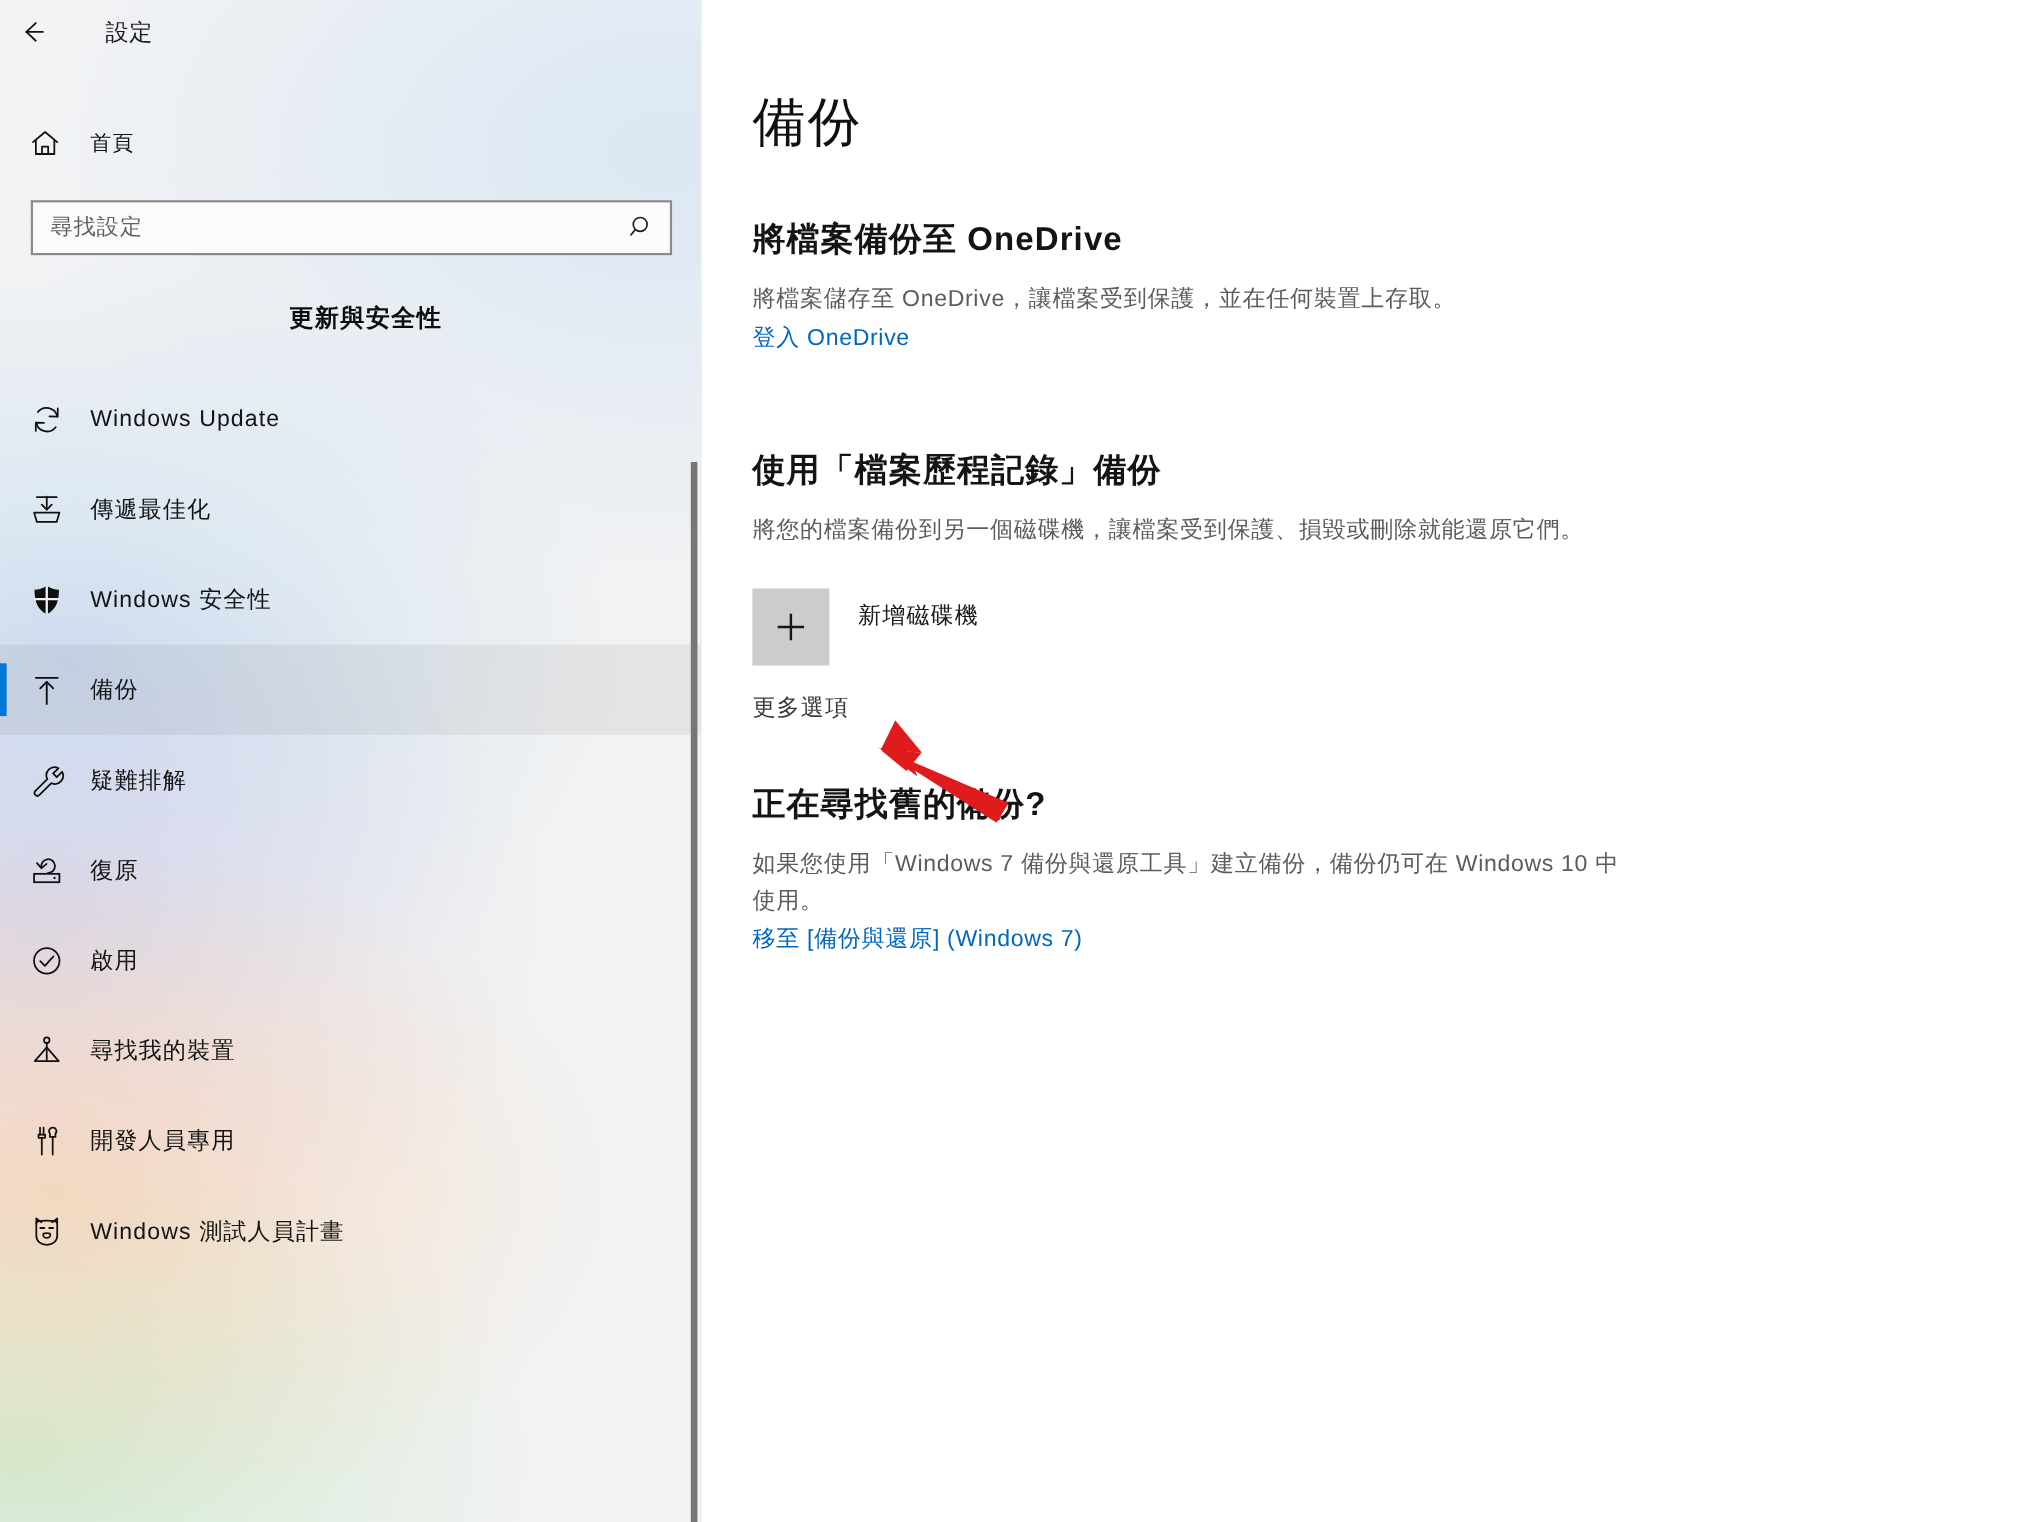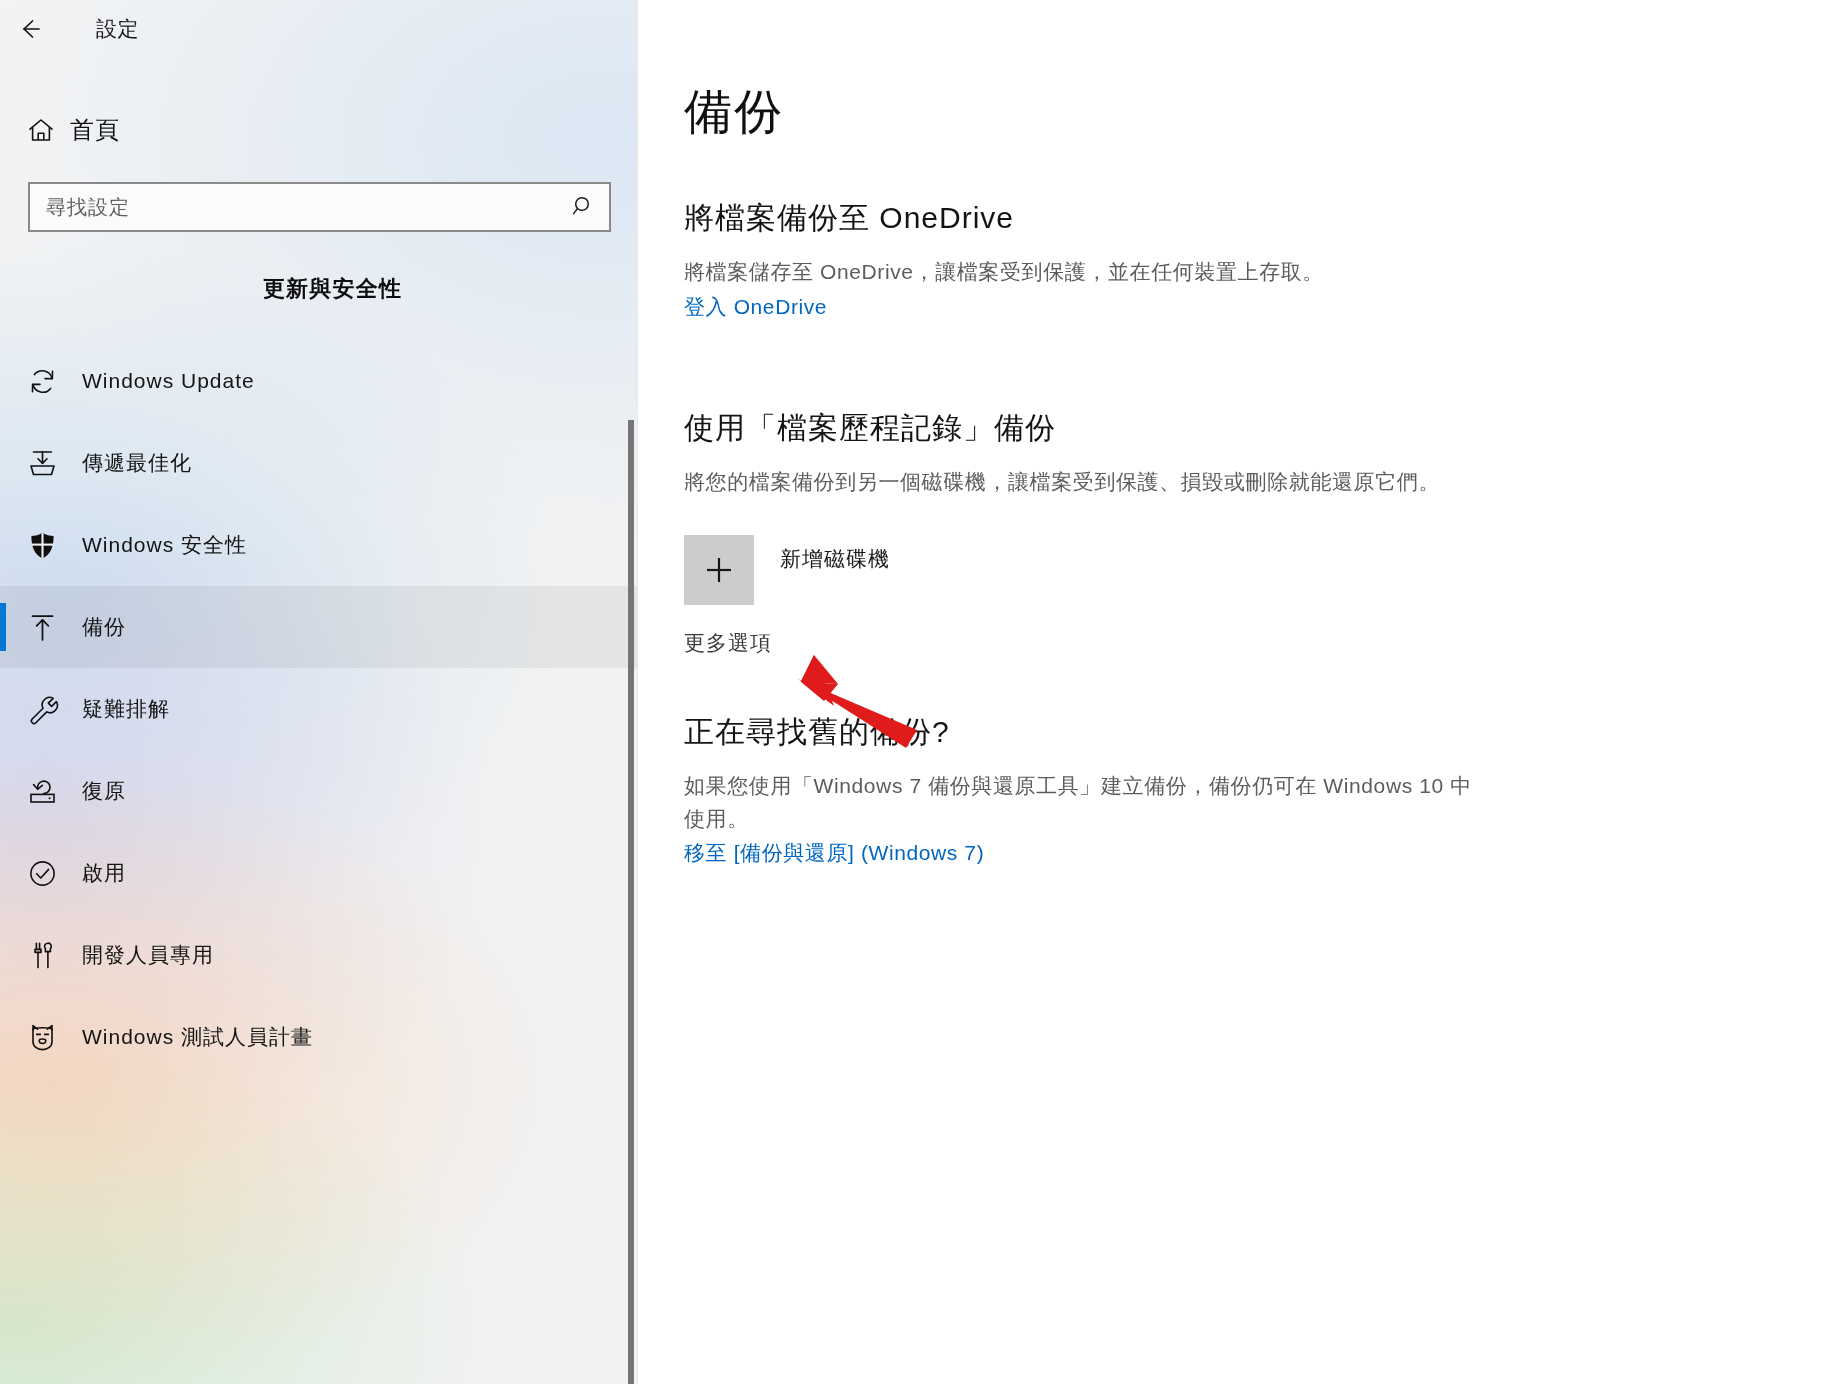--- a/index.html
+++ b/index.html
@@ -77,22 +77,23 @@
   }
   .nav-icon {
     width: 44px;
     flex: 0 0 44px;
     display: flex;
     align-items: center;
     justify-content: flex-start;
     color: #101010;
   }
   #home-label {
-    font-size: 24px;
+    font-size: 19px;
     color: #111;
+    margin-left: 12px;
     letter-spacing: 1px;
   }
 
   
   #search-wrap {
     margin: 26px 26px 0 28px;
     height: 50px;
     position: relative;
     background: #fbfbfb;
     border: 2px solid #8a8a8a;
@@ -203,21 +204,21 @@
     line-height: 1.1;
   }
 
   .section { position: relative; }
   #section-onedrive { margin-top: 60px; }
   #section-filehistory { margin-top: 88px; }
   #section-oldbackup { margin-top: 56px; }
 
   .section-title {
     font-size: 30px;
-    font-weight: 400;
+    font-weight: 700;
     color: #141414;
     letter-spacing: 1px;
     line-height: 1.25;
   }
   .section-desc {
     margin-top: 20px;
     font-size: 21px;
     color: #5c5c5c;
     line-height: 1.55;
     max-width: 790px;
@@ -393,20 +394,30 @@
       <li class="nav-item">
         <span class="nav-icon">
           <svg width="33" height="33" viewBox="0 0 33 33" aria-hidden="true">
             <circle cx="16.5" cy="16.5" r="11.6" fill="none" stroke="currentColor" stroke-width="1.6"></circle>
             <path d="M10.6 16.8 L14.8 21 L22.6 12.4" fill="none" stroke="currentColor" stroke-width="1.6" stroke-linecap="round" stroke-linejoin="round"></path>
           </svg>
         </span>
         <span class="nav-label">啟用</span>
       </li>
 
+      <li class="nav-item">
+        <span class="nav-icon">
+          <svg width="33" height="33" viewBox="0 0 33 33" aria-hidden="true">
+            <circle cx="16.5" cy="6.6" r="2.5" fill="none" stroke="currentColor" stroke-width="1.6"></circle>
+            <line x1="16.5" y1="9.3" x2="16.5" y2="25.4" stroke="currentColor" stroke-width="1.6" stroke-linecap="round"></line>
+            <path d="M16.5 13.2 L5.6 25.6 H27.4 Z" fill="none" stroke="currentColor" stroke-width="1.6" stroke-linejoin="round"></path>
+          </svg>
+        </span>
+        <span class="nav-label">尋找我的裝置</span>
+      </li>
 
       <li class="nav-item">
         <span class="nav-icon">
           <svg width="33" height="33" viewBox="0 0 33 33" aria-hidden="true">
             <path d="M10.4 4.2 V10.4 M13.6 4.2 V10.4" stroke="currentColor" stroke-width="1.6" stroke-linecap="round"></path>
             <path d="M9 10.4 H15 V13.4 H9 Z" fill="none" stroke="currentColor" stroke-width="1.6" stroke-linejoin="round"></path>
             <line x1="12" y1="13.4" x2="12" y2="28.6" stroke="currentColor" stroke-width="1.6" stroke-linecap="round"></line>
             <path d="M21.6 4.2 A3.2 3.2 0 0 1 24.4 9.6 V12.6 H19.4 V9.6 A3.2 3.2 0 0 1 21.6 4.2 Z" fill="none" stroke="currentColor" stroke-width="1.6" stroke-linejoin="round"></path>
             <line x1="21.9" y1="12.6" x2="21.9" y2="28.6" stroke="currentColor" stroke-width="1.6" stroke-linecap="round"></line>
           </svg>

